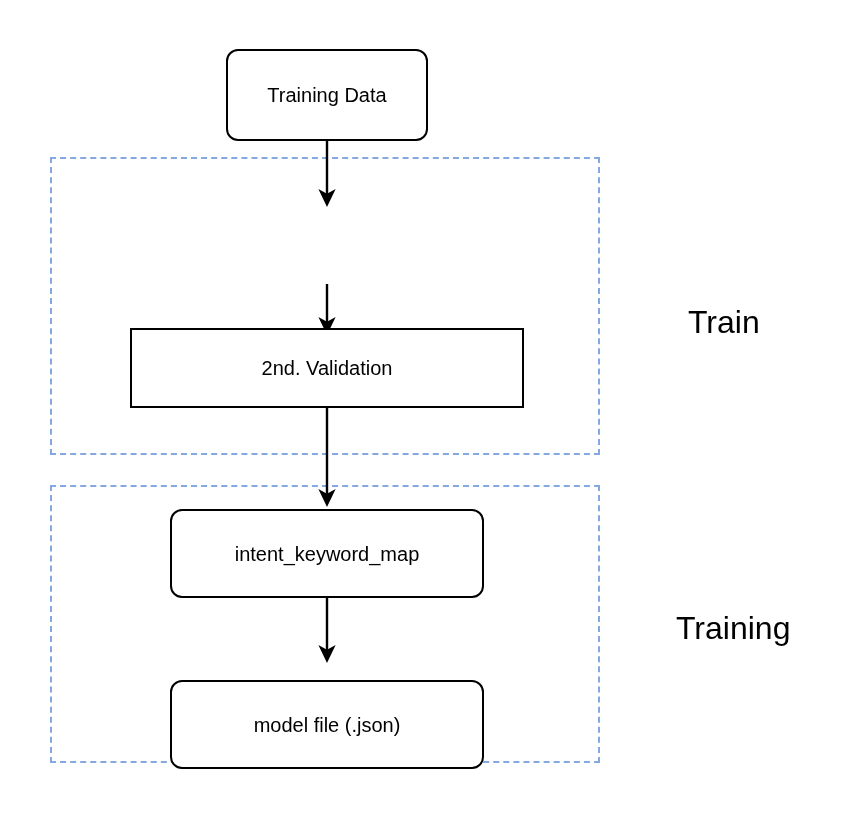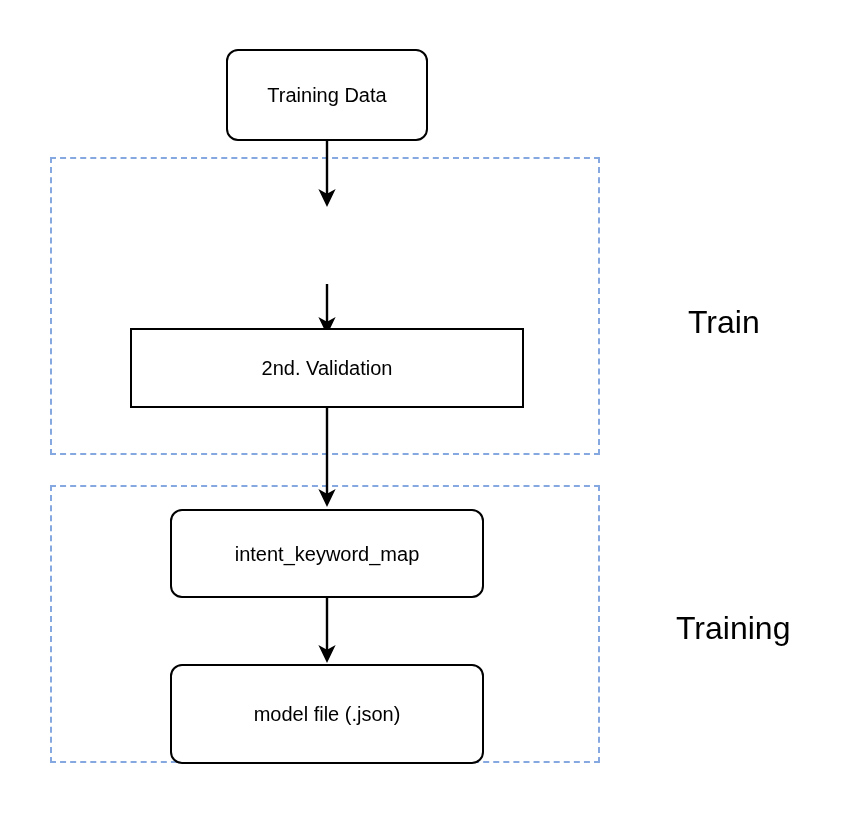--- a/index.html
+++ b/index.html
@@ -88,17 +88,17 @@
 
 
   <div class="node square" id="node-second-validation" style="left: 130px; top: 328px; width: 394px; height: 80px; border-color: rgb(0, 0, 0); color: rgb(0, 0, 0);">
     <span>2nd. Validation</span>
   </div>
 
   <div class="node rounded" id="node-intent-keyword-map" style="left: 170px; top: 500px; width: 314px; height: 89px; border-color: rgb(0, 0, 0); color: rgb(0, 0, 0); margin-top: 9px;">
     <span>intent_keyword_map</span>
   </div>
 
-  <div class="node rounded" id="node-model-file" style="left: 170px; top: 664px; width: 314px; height: 100px; border-color: rgb(0, 0, 0); color: rgb(0, 0, 0);">
+  <div class="node rounded" id="node-model-file" style="left: 170px; top: 680px; width: 314px; height: 89px; border-color: rgb(0, 0, 0); color: rgb(0, 0, 0);">
     <span>model file (.json)</span>
   </div>
 
 </div>
 
 </body></html>

